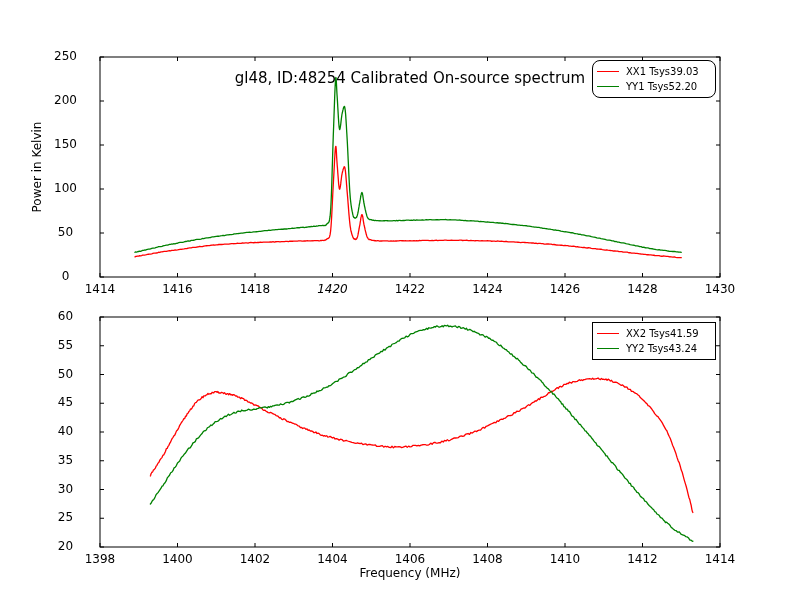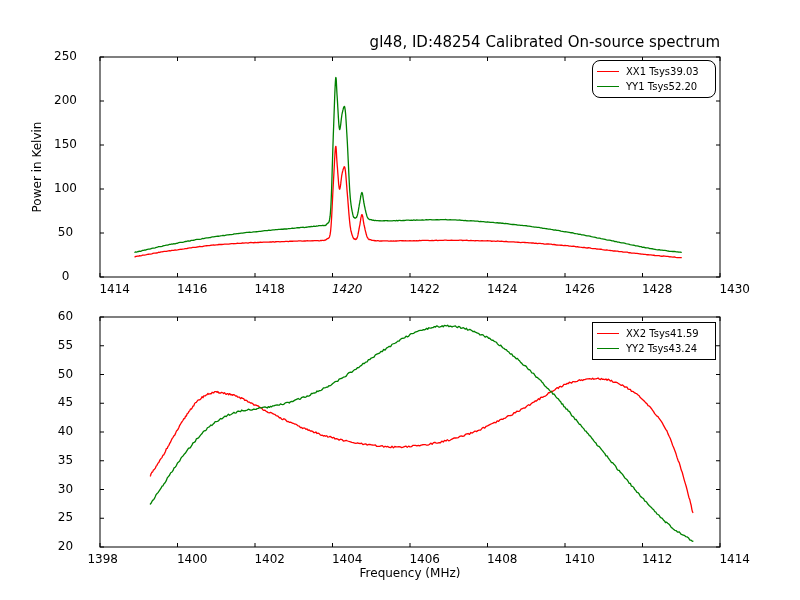--- a/index.html
+++ b/index.html
@@ -14,43 +14,44 @@
     overflow: hidden;
   }
   #figure {
     position: relative;
     width: 800px;
     height: 600px;
     background: #ffffff;
   }
   .axes-title {
     position: absolute;
-    text-align: right;
+    text-align: center;
     font-size: 15px;
     color: #000000;
     white-space: nowrap;
+    margin-top: 36px;
   }
   .axis-label {
     position: absolute;
     font-size: 12px;
     color: #000000;
     white-space: nowrap;
   }
   .ylabel-rot {
     transform: rotate(-90deg);
     transform-origin: 50% 50%;
   }
   .tick-label {
     position: absolute;
     font-size: 12px;
     color: #000000;
     white-space: nowrap;
   }
   .xtick {
-    text-align: right;
+    text-align: center;
   }
   .ytick {
     text-align: center;
   }
   svg.plot-svg {
     position: absolute;
     left: 0;
     top: 0;
     overflow: visible;
   }
@@ -220,21 +221,21 @@
     <div class="tick-label xtick" style="left: 457.5px; top: 282px; width: 60px;">1424</div>
     <div class="tick-label xtick" style="left: 535px; top: 282px; width: 60px;">1426</div>
     <div class="tick-label xtick" style="left: 612.5px; top: 282px; width: 60px;">1428</div>
     <div class="tick-label xtick" style="left: 690px; top: 282px; width: 60px;">1430</div>
     <div class="tick-label ytick" style="left: 38px; top: 269px; width: 55px;">0</div>
     <div class="tick-label ytick" style="left: 38px; top: 225px; width: 55px;">50</div>
     <div class="tick-label ytick" style="left: 38px; top: 181px; width: 55px;">100</div>
     <div class="tick-label ytick" style="left: 38px; top: 137px; width: 55px;">150</div>
     <div class="tick-label ytick" style="left: 38px; top: 93px; width: 55px;">200</div>
     <div class="tick-label ytick" style="left: 38px; top: 49px; width: 55px;">250</div>
-    <div class="tick-label xtick" style="left: 58px; top: 552px; width: 60px;">1398</div>
+    <div class="tick-label xtick" style="left: 70px; top: 552px; width: 60px;">1398</div>
     <div class="tick-label xtick" style="left: 147.5px; top: 552px; width: 60px;">1400</div>
     <div class="tick-label xtick" style="left: 225px; top: 552px; width: 60px;">1402</div>
     <div class="tick-label xtick" style="left: 302.5px; top: 552px; width: 60px;">1404</div>
     <div class="tick-label xtick" style="left: 380px; top: 552px; width: 60px;">1406</div>
     <div class="tick-label xtick" style="left: 457.5px; top: 552px; width: 60px;">1408</div>
     <div class="tick-label xtick" style="left: 535px; top: 552px; width: 60px;">1410</div>
     <div class="tick-label xtick" style="left: 612.5px; top: 552px; width: 60px;">1412</div>
     <div class="tick-label xtick" style="left: 690px; top: 552px; width: 60px;">1414</div>
     <div class="tick-label ytick" style="left: 38px; top: 539px; width: 55px;">20</div>
     <div class="tick-label ytick" style="left: 38px; top: 510.25px; width: 55px;">25</div>

